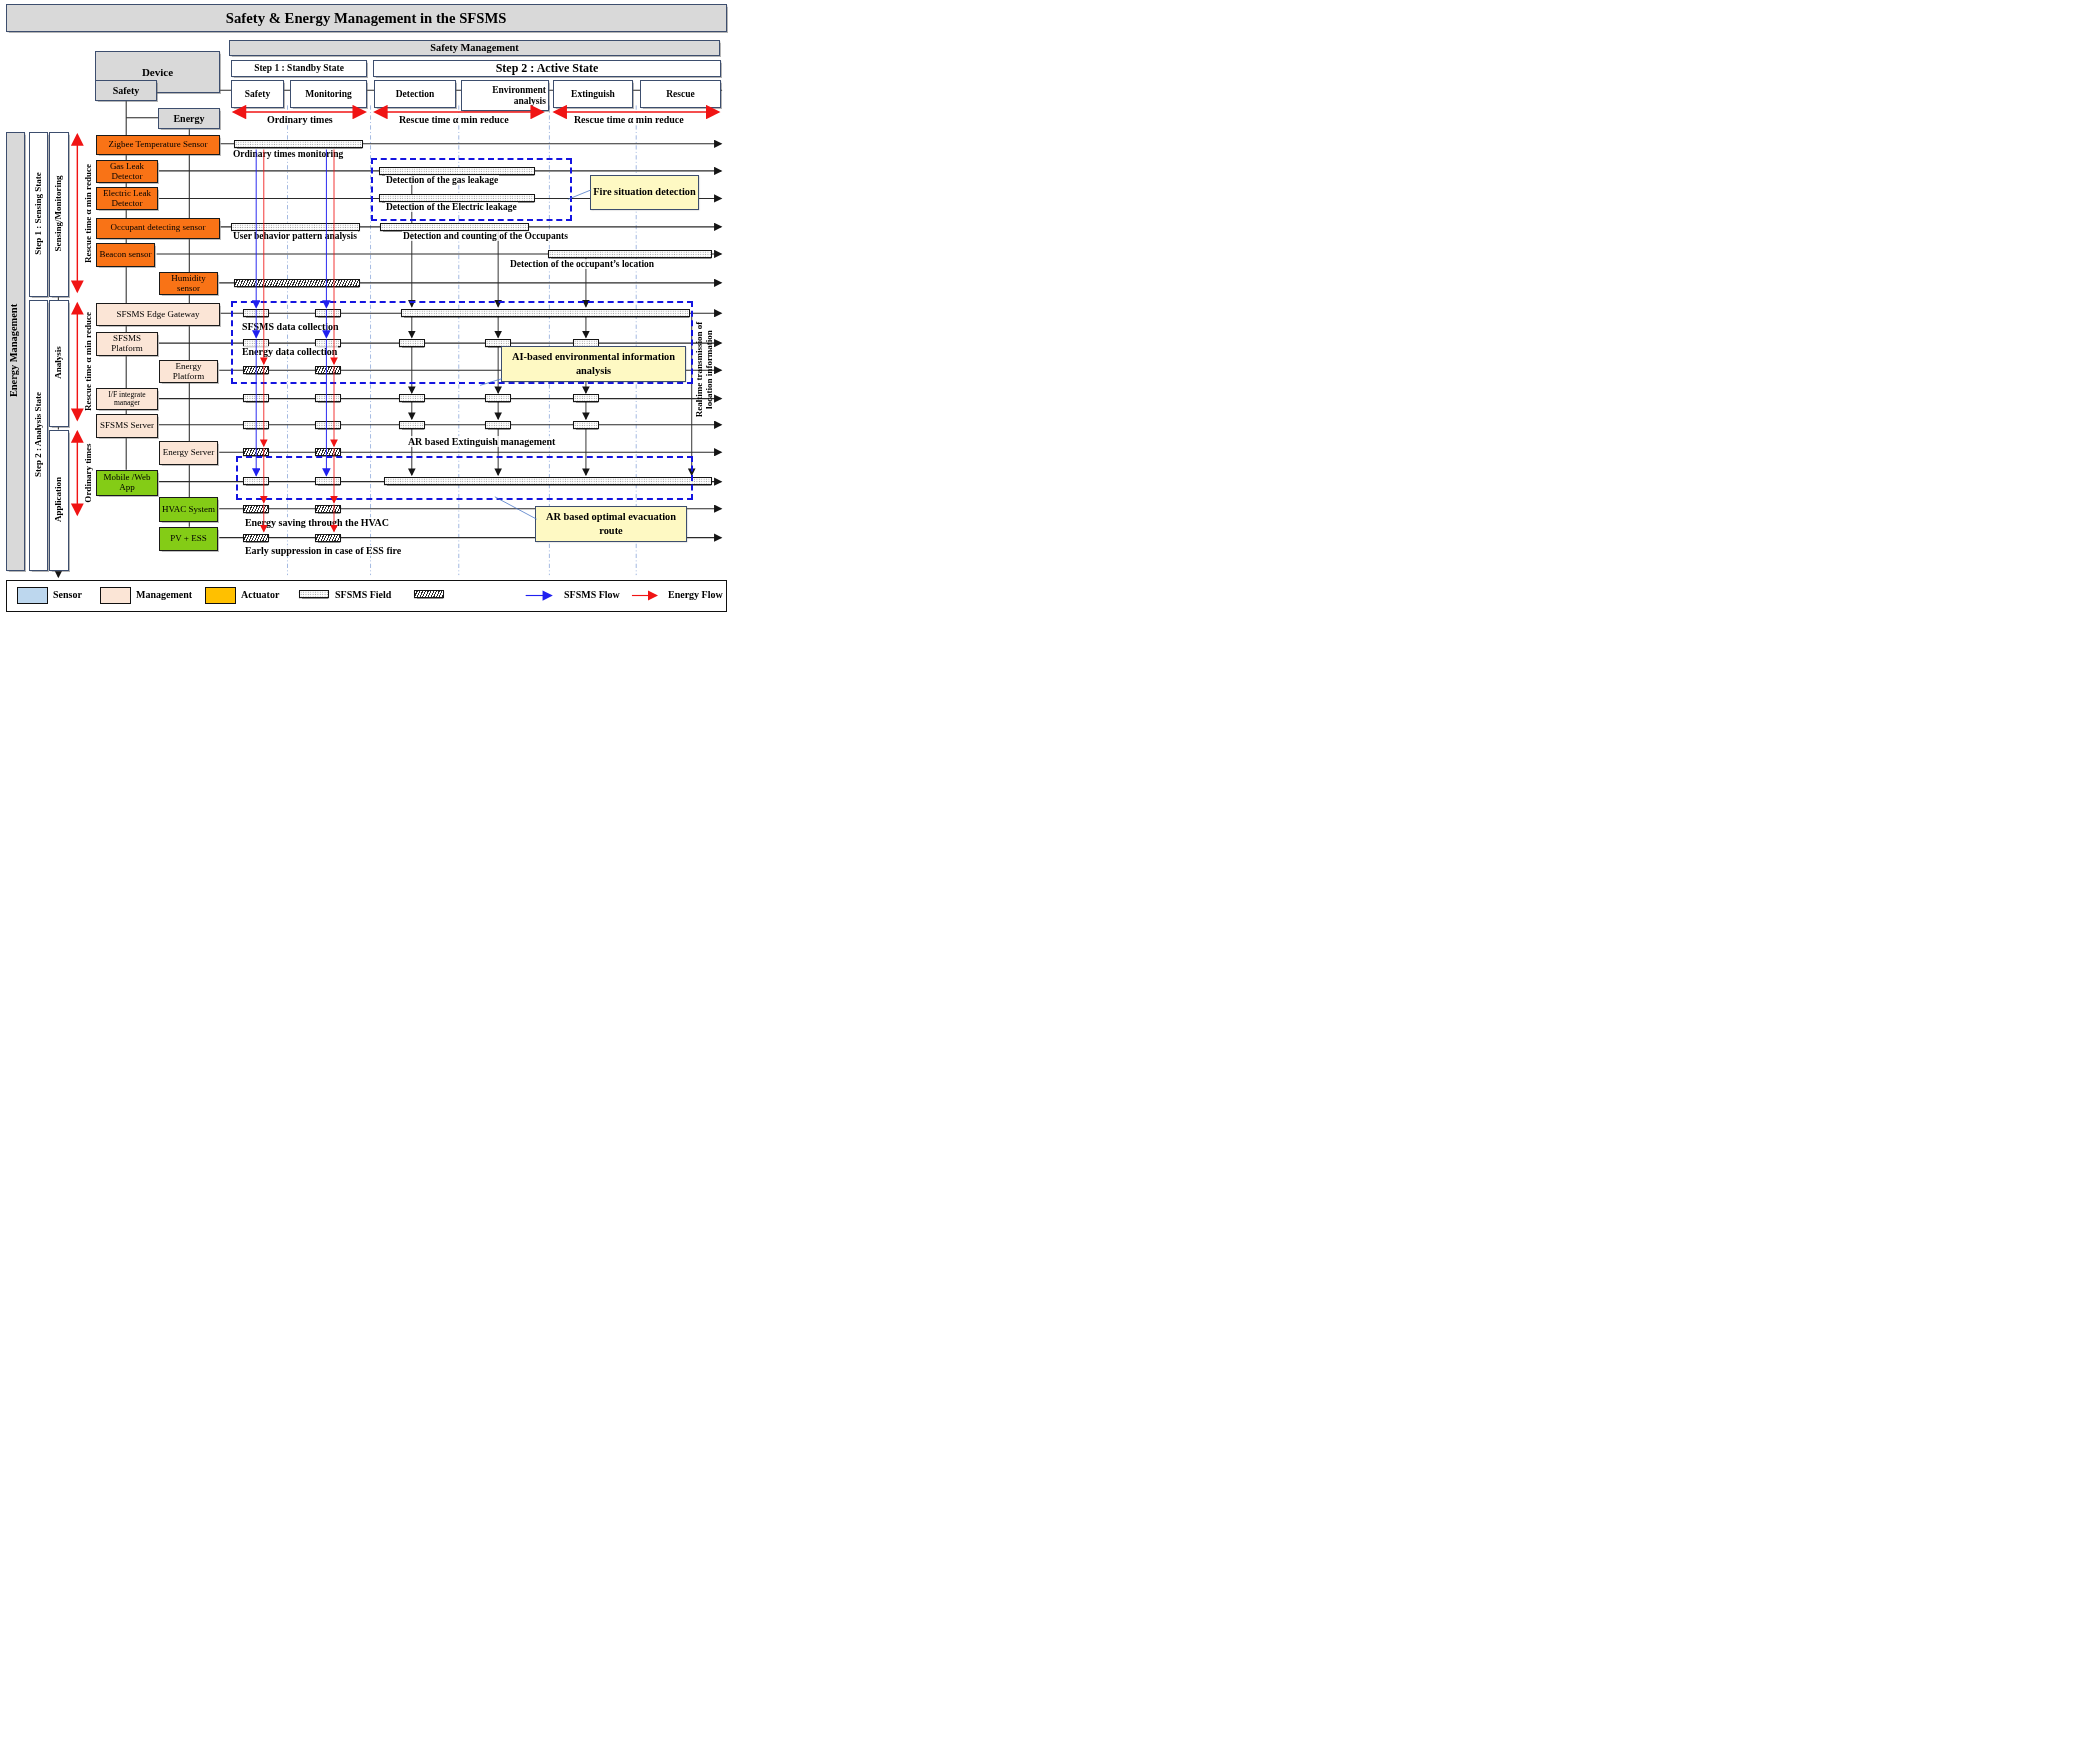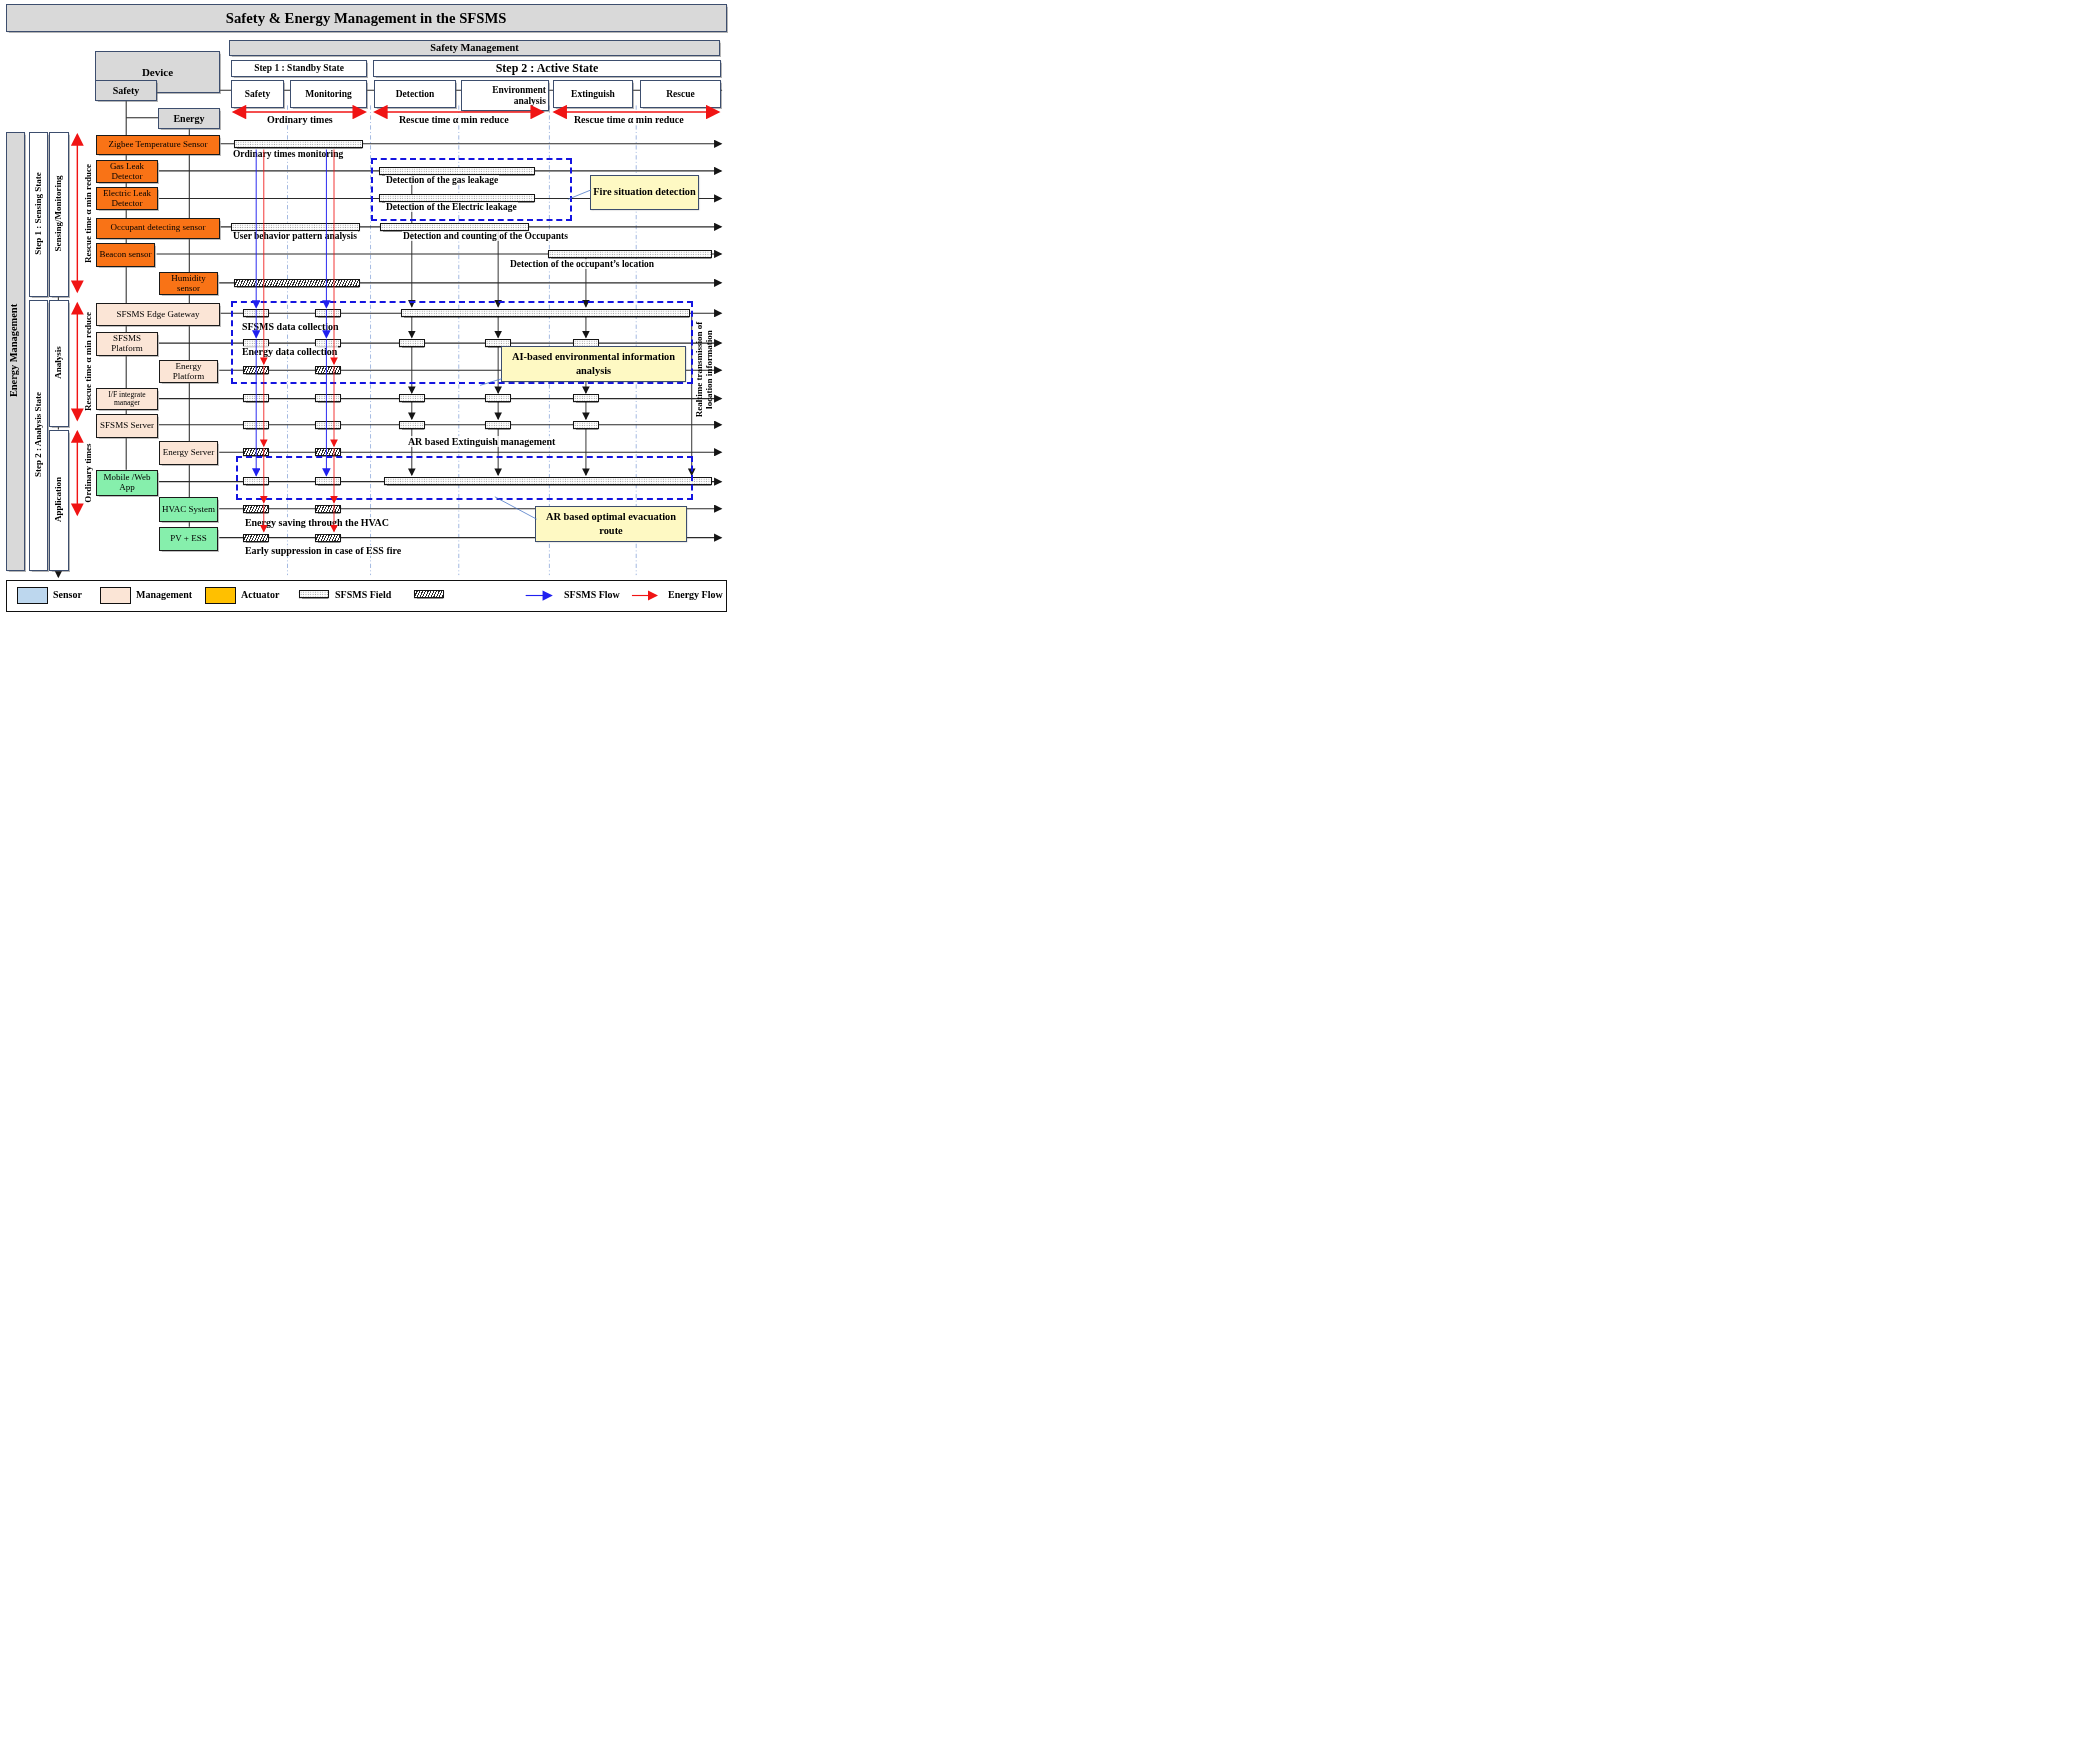--- a/index.html
+++ b/index.html
@@ -8,21 +8,21 @@
   svg.layer{position:absolute;left:0;top:0;}
   #svg-under{z-index:1;}
   .bar,.ebar{position:absolute;z-index:2;height:6.2px;border:1.4px solid #151515;background-color:#fdfdfd;box-shadow:0 0.5px 0.9px rgba(0,0,0,.45);}
   .bar{background-image:radial-gradient(circle at 0.9px 0.9px,#8a8a8a 0.4px,transparent 0.6px);background-size:2.4px 2.4px;}
   .ebar{background-image:repeating-linear-gradient(115deg,#fff 0 1.5px,#2b2b2b 1.5px 2.5px);}
   .box{position:absolute;z-index:2;border:1.4px solid #3d4e6e;background:#fff;display:flex;align-items:center;justify-content:center;text-align:right;font-weight:bold;box-shadow:1.2px 1.2px 0.9px rgba(90,90,90,.45);line-height:1.12;}
   .gray{background:#d9d9d9;}
   .dev{position:absolute;z-index:2;border:1.2px solid #1a1a1a;display:flex;align-items:center;justify-content:center;text-align:center;font-size:9px;line-height:1.1;box-shadow:0.9px 0.9px 0.9px rgba(90,90,90,.4);}
   .sensor{background:#f97316;}
   .mgmt{background:#fbe5d6;}
-  .act{background:#86efac;}
+  .act{background:#84cc16;}
   .dashedbox{position:absolute;z-index:3;border:2.4px dashed #1414e0;pointer-events:none;}
   .note{position:absolute;z-index:4;font-weight:bold;font-size:9.5px;white-space:nowrap;background:rgba(255,255,255,.8);padding:0 0.9px;}
   .callout{position:absolute;z-index:5;border:1.4px solid #3d4e6e;background:#fef9c3;display:flex;align-items:center;justify-content:center;text-align:center;font-weight:bold;box-shadow:1.4px 1.4px 1.4px rgba(80,80,80,.5);line-height:1.35;}
   .vtext{position:absolute;z-index:4;transform-origin:0 0;transform:rotate(-90deg);display:flex;align-items:center;justify-content:center;text-align:center;font-weight:bold;line-height:1.12;}
   #svg-over{z-index:6;pointer-events:none;}
   .legend-label{position:absolute;z-index:4;font-weight:bold;font-size:10px;white-space:nowrap;}
   .legend-sw{position:absolute;z-index:4;border:1.4px solid #111;}
 </style>
 </head>
 <body>

